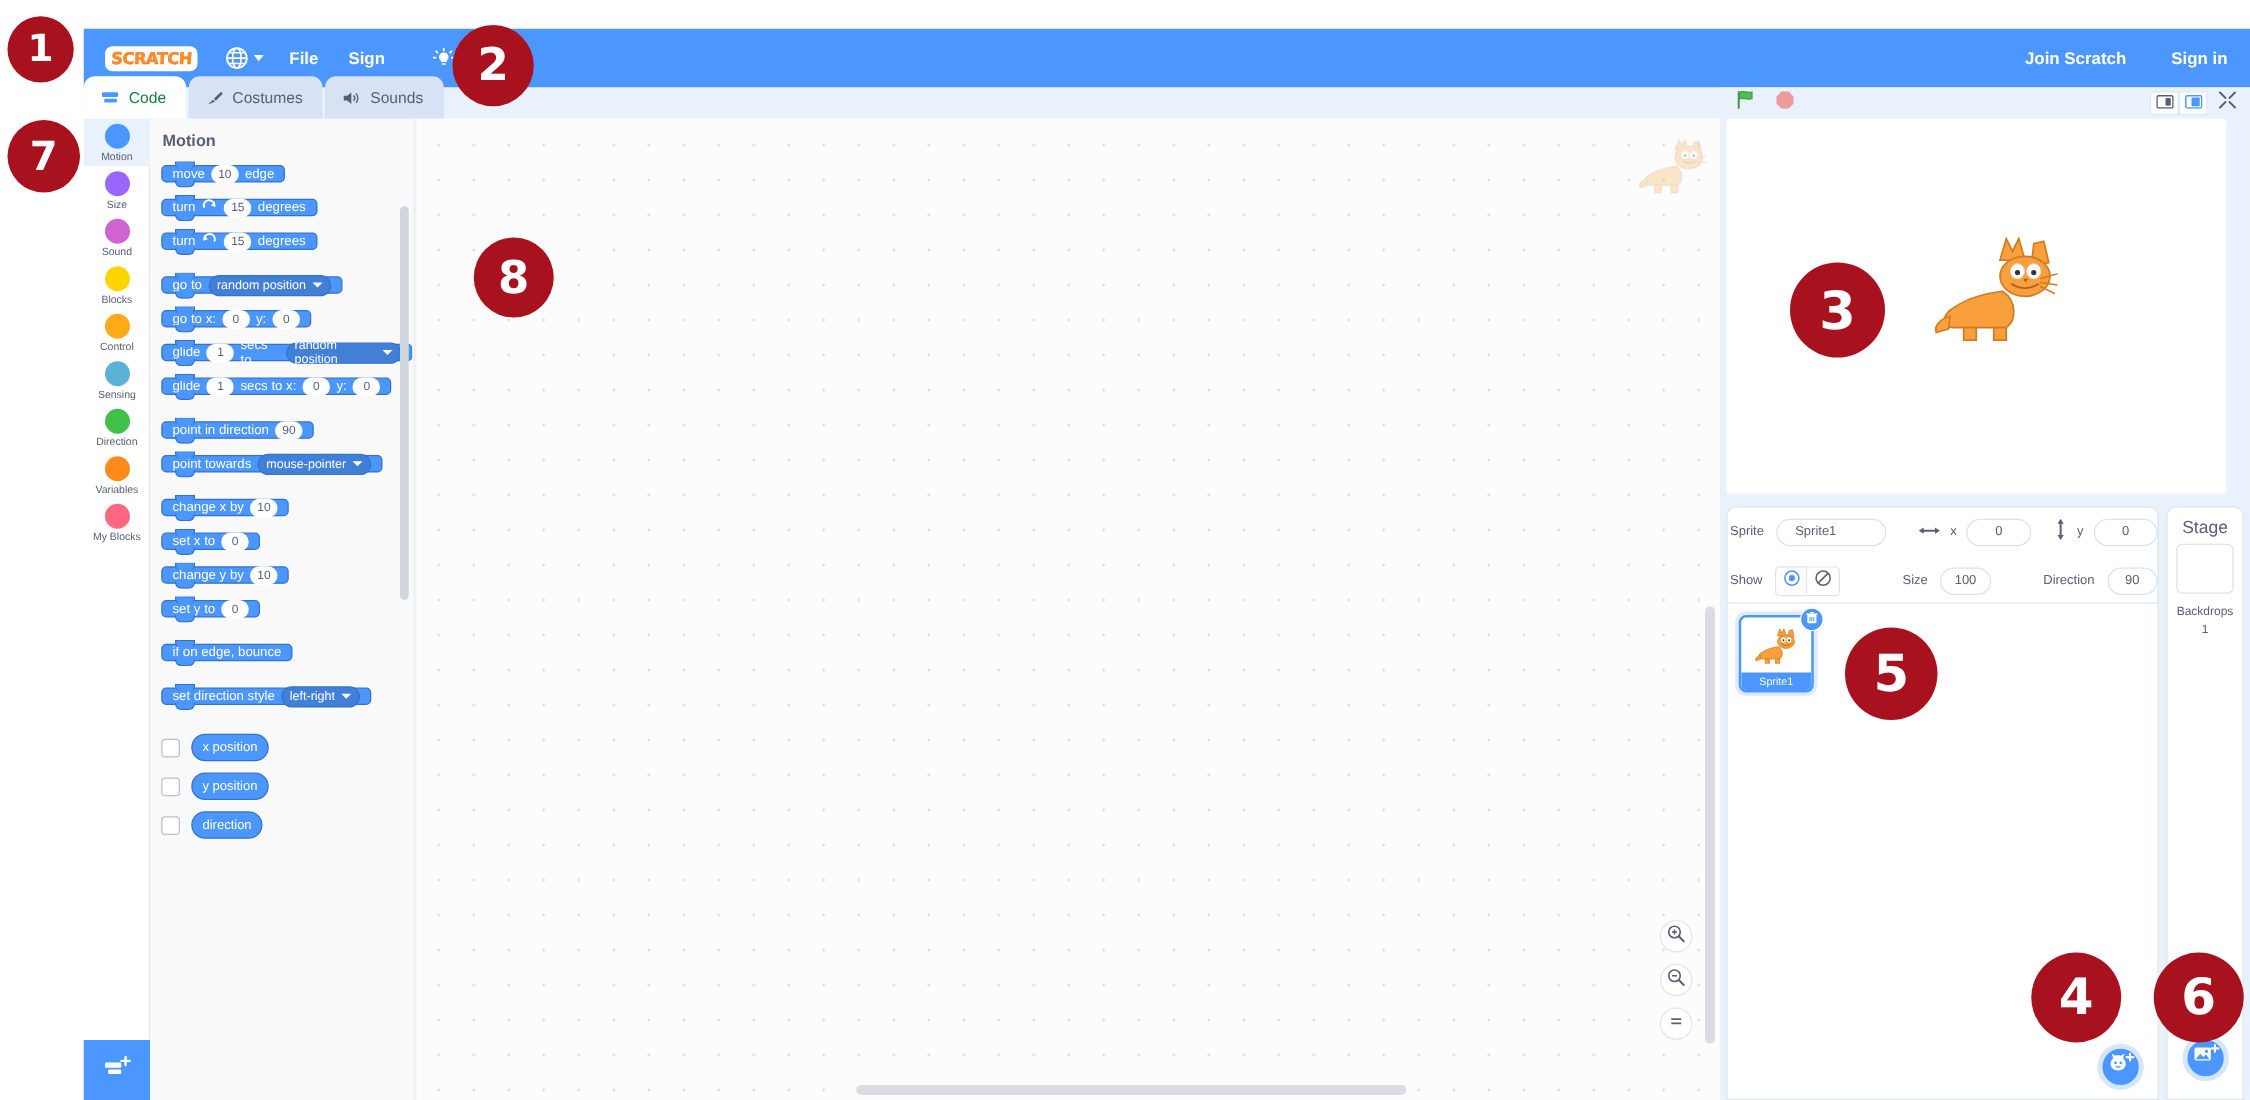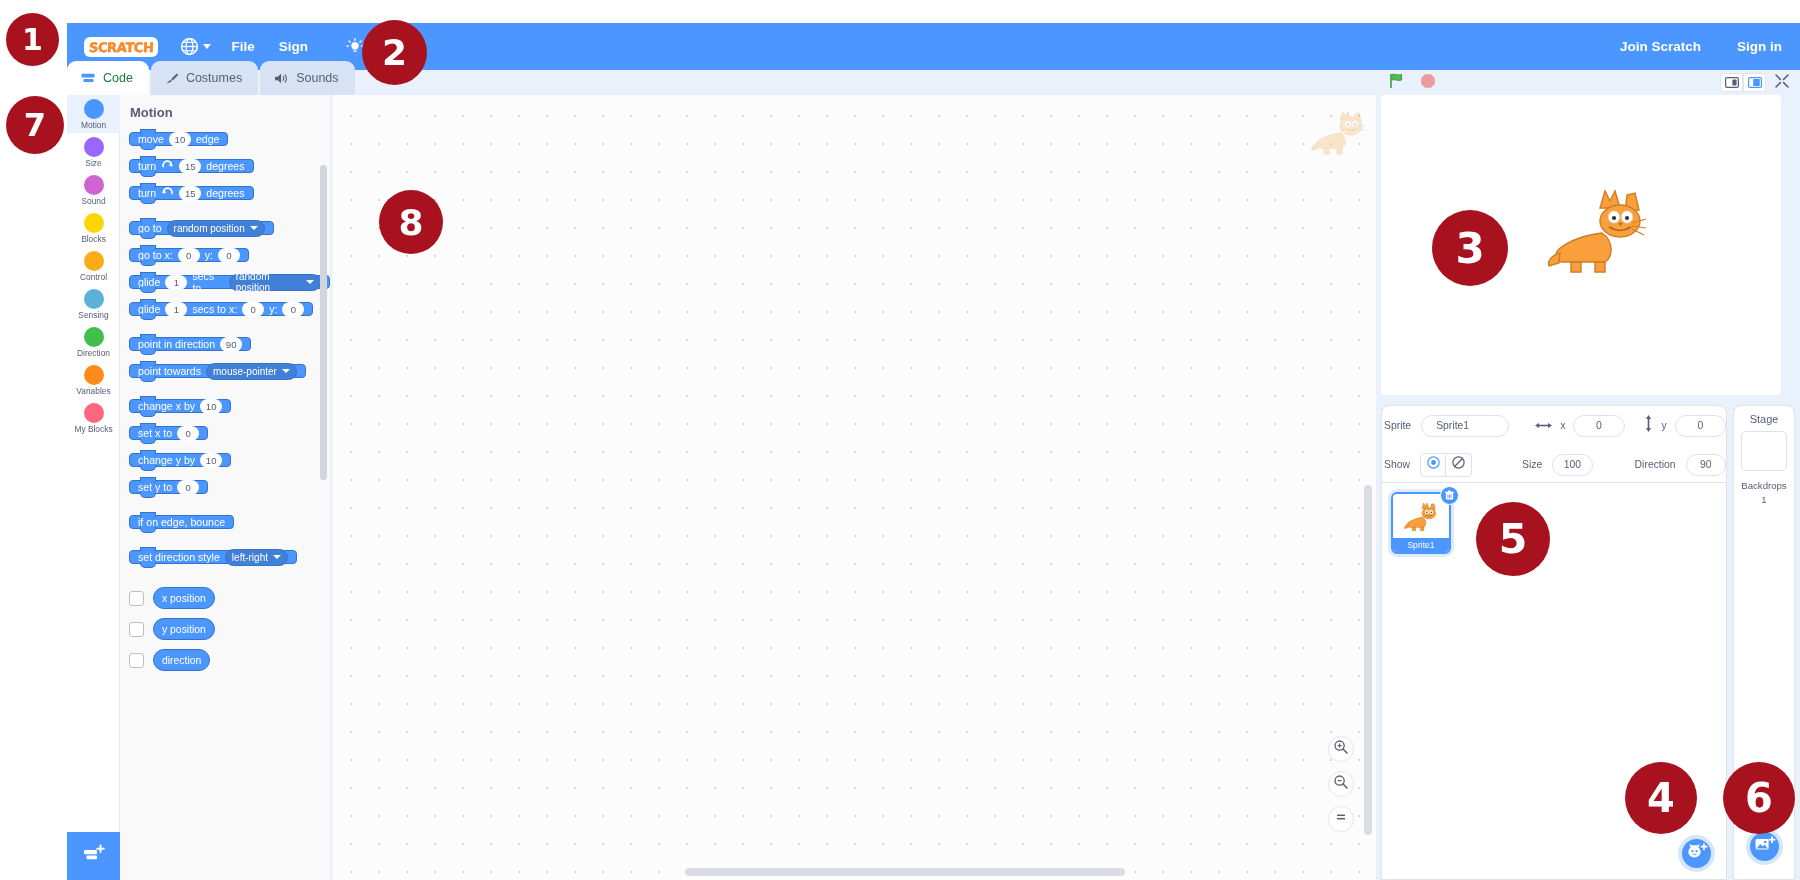--- a/index.html
+++ b/index.html
@@ -309,21 +309,21 @@
   }
 
   
   .stagecol {
     position: absolute; left: 357px; top: 310px;
     width: 62px; height: 475px;
     background: #fff;
     border: 1px solid #dde3ea;
     border-radius: 8px 8px 0 0;
   }
-  .sc-title { font-size: 11px; color: #575e75; text-align: center; padding-top: 7px; }
+  .sc-title { font-size: 14px; color: #575e75; text-align: center; padding-top: 7px; }
   .sc-thumb {
     margin: 6px auto 0 auto;
     width: 46px; height: 40px;
     background: #fff; border: 1px solid #dde3ea; border-radius: 5px;
   }
   .sc-sub { font-size: 9.6px; color: #575e75; text-align: center; margin-top: 8px; line-height: 1.5; }
   .addbackdrop-btn {
     position: absolute; left: 12px; top: 422px;
     width: 37px; height: 37px; border-radius: 50%;
     background: #4c97ff;

